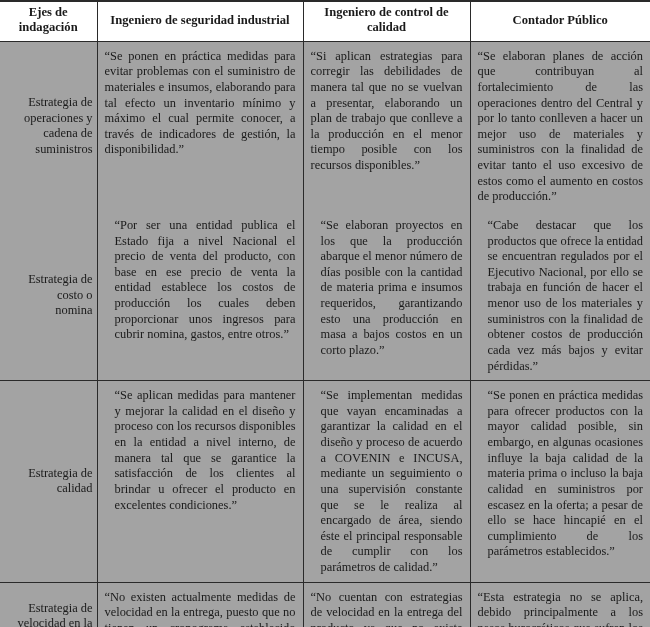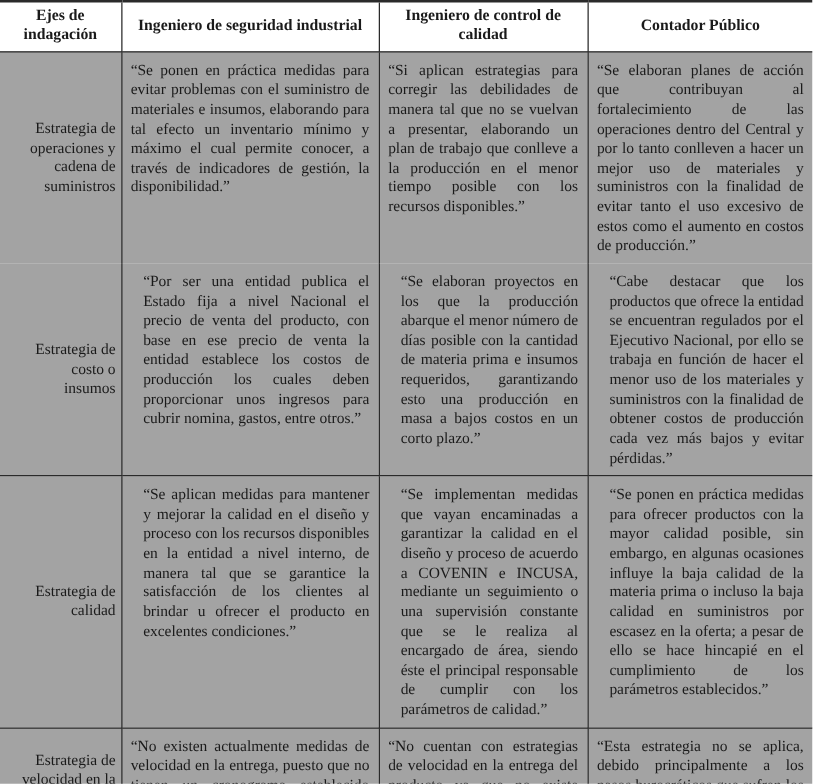--- a/index.html
+++ b/index.html
@@ -127,21 +127,21 @@
     <tbody>
 
       <tr class="r1">
         <td class="axis">Estrategia de operaciones y cadena de suministros</td>
         <td class="quote">“Se ponen en práctica medidas para evitar problemas con el suministro de materiales e insumos, elaborando para tal efecto un inventario mínimo y máximo el cual permite conocer, a través de indicadores de gestión, la disponibilidad.”</td>
         <td class="quote">“Si aplican estrategias para corregir las debilidades de manera tal que no se vuelvan a presentar, elaborando un plan de trabajo que conlleve a la producción en el menor tiempo posible con los recursos disponibles.”</td>
         <td class="quote last">“Se elaboran planes de acción que contribuyan al fortalecimiento de las operaciones dentro del Central y por lo tanto conlleven a hacer un mejor uso de materiales y suministros con la finalidad de evitar tanto el uso excesivo de estos como el aumento en costos de producción.”</td>
       </tr>
 
       <tr class="r2 rule-below">
-        <td class="axis">Estrategia de costo o insumos</td>
+        <td class="axis">Estrategia de costo o nomina</td>
         <td class="quote">“Por ser una entidad publica el Estado fija a nivel Nacional el precio de venta del producto, con base en ese precio de venta la entidad establece los costos de producción los cuales deben proporcionar unos ingresos para cubrir nomina, gastos, entre otros.”</td>
         <td class="quote">“Se elaboran proyectos en los que la producción abarque el menor número de días posible con la cantidad de materia prima e insumos requeridos, garantizando esto una producción en masa a bajos costos en un corto plazo.”</td>
         <td class="quote last">“Cabe destacar que los productos que ofrece la entidad se encuentran regulados por el Ejecutivo Nacional, por ello se trabaja en función de hacer el menor uso de los materiales y suministros con la finalidad de obtener costos de producción cada vez más bajos y evitar pérdidas.”</td>
       </tr>
 
       <tr class="r3 rule-below">
         <td class="axis">Estrategia de calidad</td>
         <td class="quote">“Se aplican medidas para mantener y mejorar la calidad en el diseño y proceso con los recursos disponibles en la entidad a nivel interno, de manera tal que se garantice la satisfacción de los clientes al brindar u ofrecer el producto en excelentes condiciones.”</td>
         <td class="quote">“Se implementan medidas que vayan encaminadas a garantizar la calidad en el diseño y proceso de acuerdo a COVENIN e INCUSA, mediante un seguimiento o una supervisión constante que se le realiza al encargado de área, siendo éste el principal responsable de cumplir con los parámetros de calidad.”</td>
         <td class="quote last">“Se ponen en práctica medidas para ofrecer productos con la mayor calidad posible, sin embargo, en algunas ocasiones influye la baja calidad de la materia prima o incluso la baja calidad en suministros por escasez en la oferta; a pesar de ello se hace hincapié en el cumplimiento de los parámetros establecidos.”</td>

